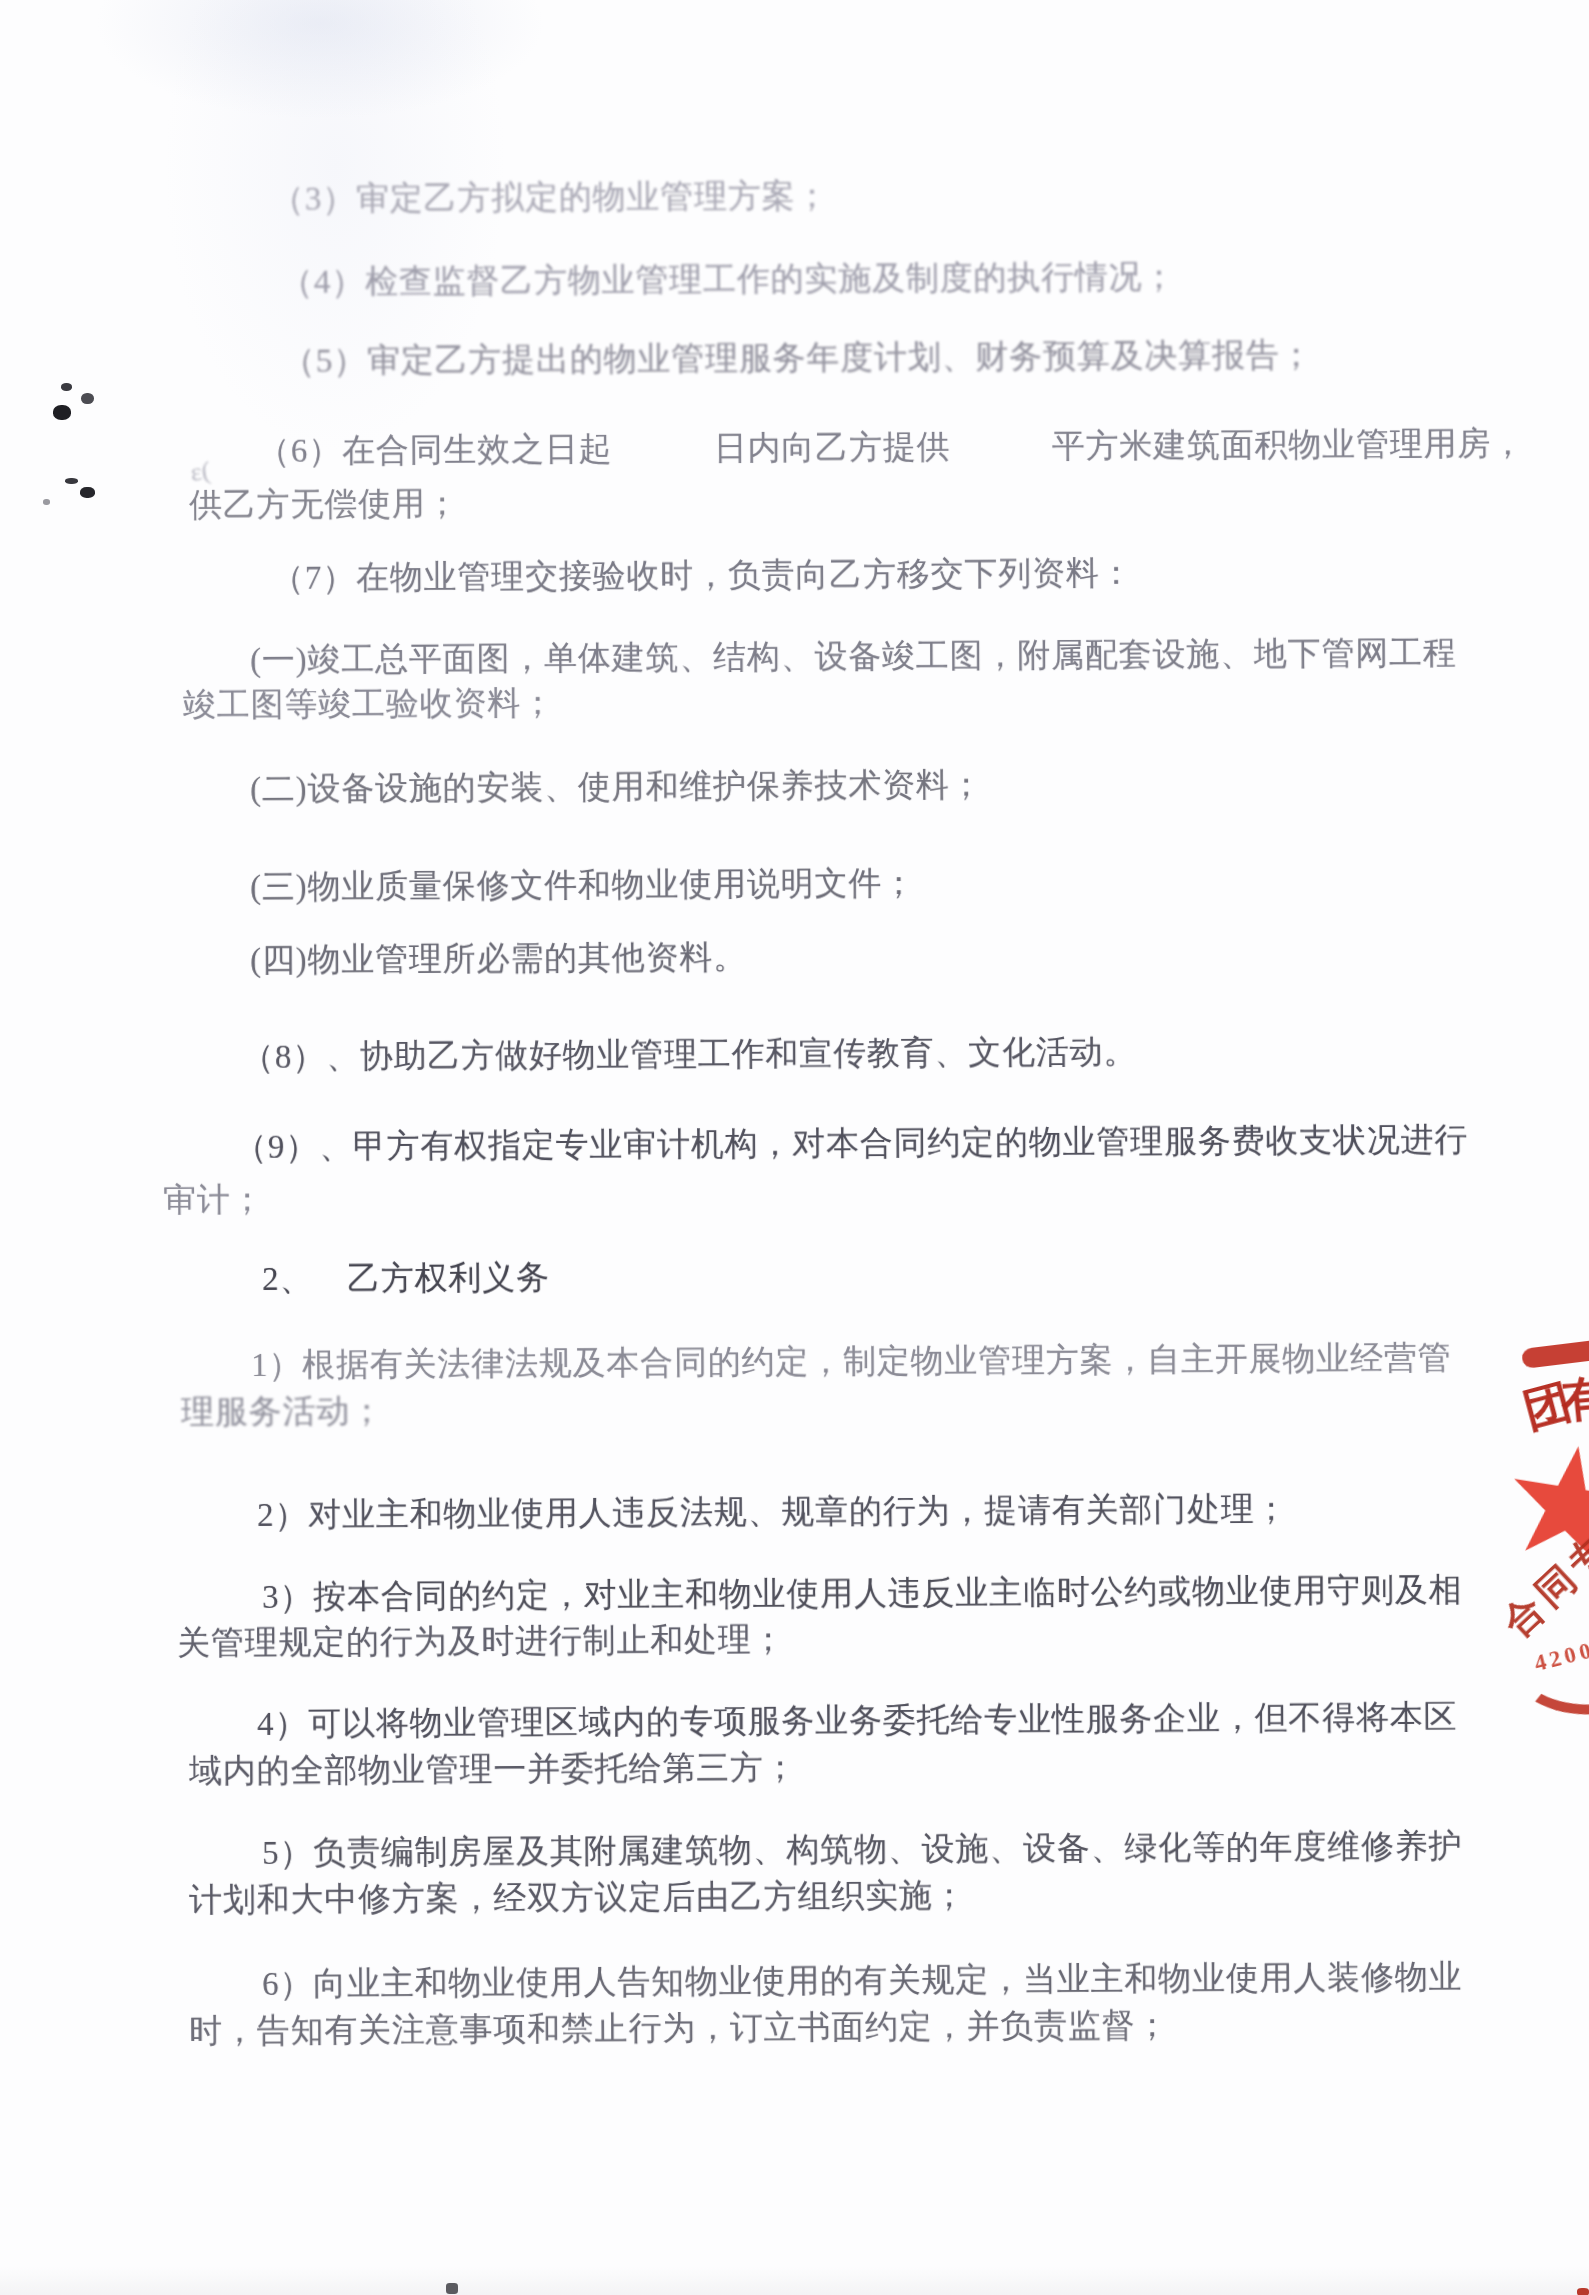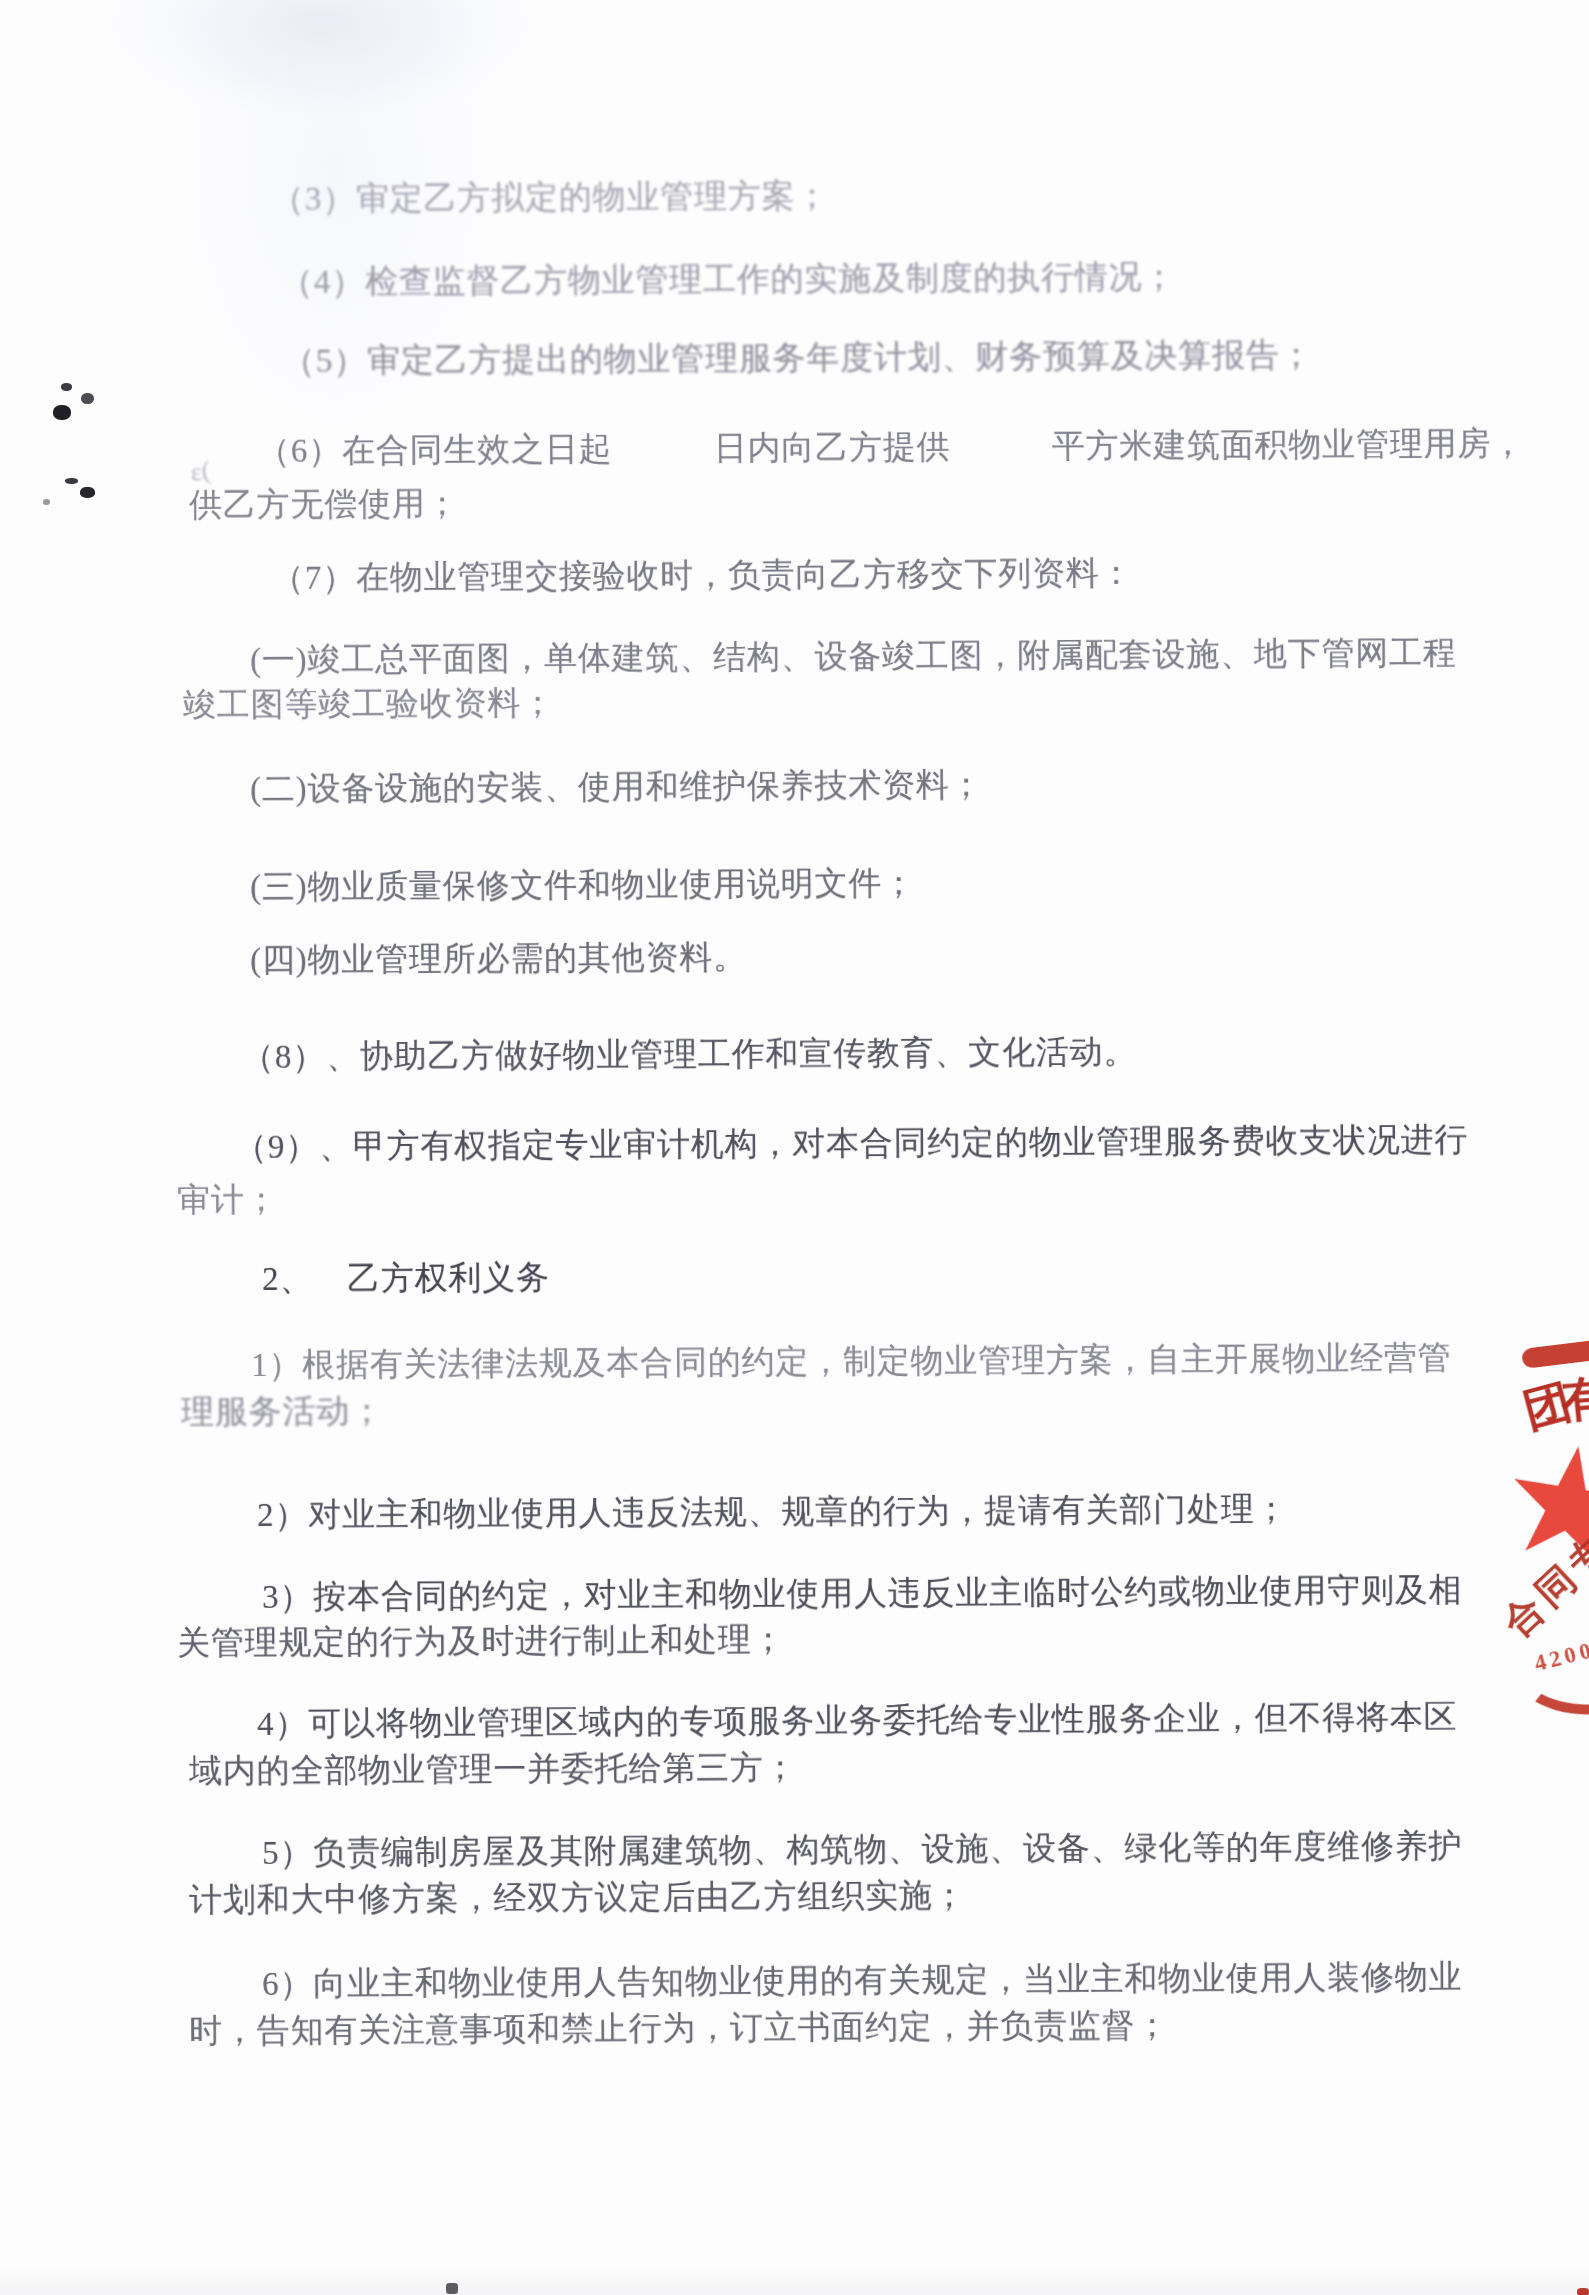--- a/index.html
+++ b/index.html
@@ -34,21 +34,21 @@
   .l4 {left:257px;top:429px;color:#82828e;filter:blur(0.6px);}
   .l5 {left:189px;top:483px;color:#85858f;filter:blur(0.6px);}
   .l6 {left:271px;top:556px;color:#7a7a86;filter:blur(0.6px);}
   .l7 {left:250px;top:638px;color:#7e7e8a;filter:blur(0.6px);}
   .l8 {left:183px;top:683px;color:#8a8a96;filter:blur(0.7px);}
   .l9 {left:250px;top:767px;color:#75757f;filter:blur(0.5px);}
   .l10{left:250px;top:865px;color:#6f6f7a;filter:blur(0.5px);}
   .l11{left:250px;top:938px;color:#6c6c77;filter:blur(0.5px);}
   .l12{left:241px;top:1035px;color:#575763;filter:blur(0.4px);}
   .l13{left:234px;top:1125px;color:#50505c;filter:blur(0.3px);}
-  .l14{left:177px;top:1178px;color:#8b8b97;filter:blur(0.7px);}
+  .l14{left:163px;top:1178px;color:#8b8b97;filter:blur(0.7px);}
   .l15{left:262px;top:1257px;color:#454550;filter:blur(0.3px);}
   .l16{left:251px;top:1343px;color:#8b8b96;filter:blur(0.7px);}
   .l17{left:181px;top:1390px;color:#94949f;filter:blur(0.8px);}
   .l18{left:257px;top:1493px;color:#53535f;filter:blur(0.3px);}
   .l19{left:262px;top:1575px;color:#4e4e59;filter:blur(0.3px);}
   .l20{left:177px;top:1621px;color:#60606c;filter:blur(0.5px);}
   .l21{left:257px;top:1702px;color:#51515d;filter:blur(0.3px);}
   .l22{left:189px;top:1749px;color:#5c5c68;filter:blur(0.4px);}
   .l23{left:262px;top:1831px;color:#565661;filter:blur(0.4px);}
   .l24{left:189px;top:1878px;color:#5a5a66;filter:blur(0.4px);}

